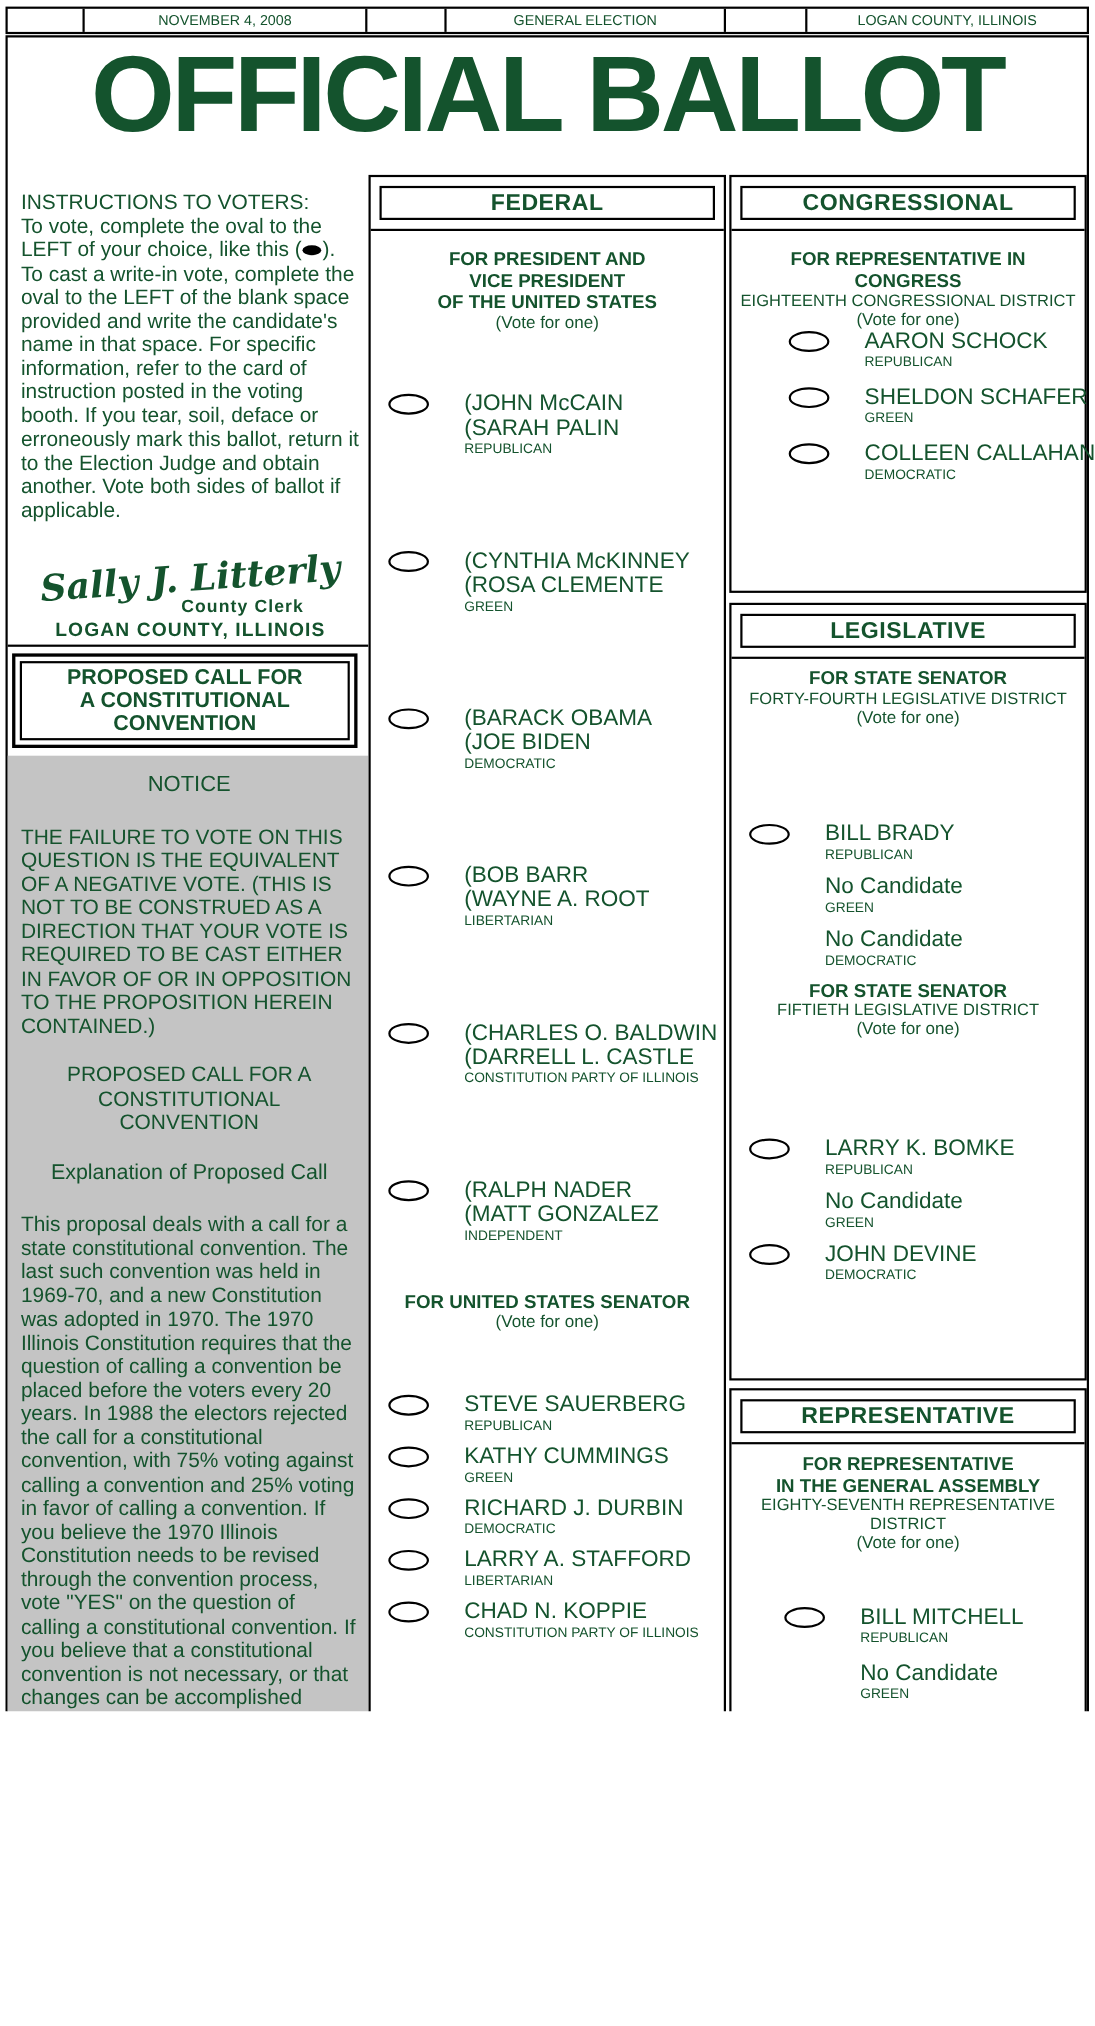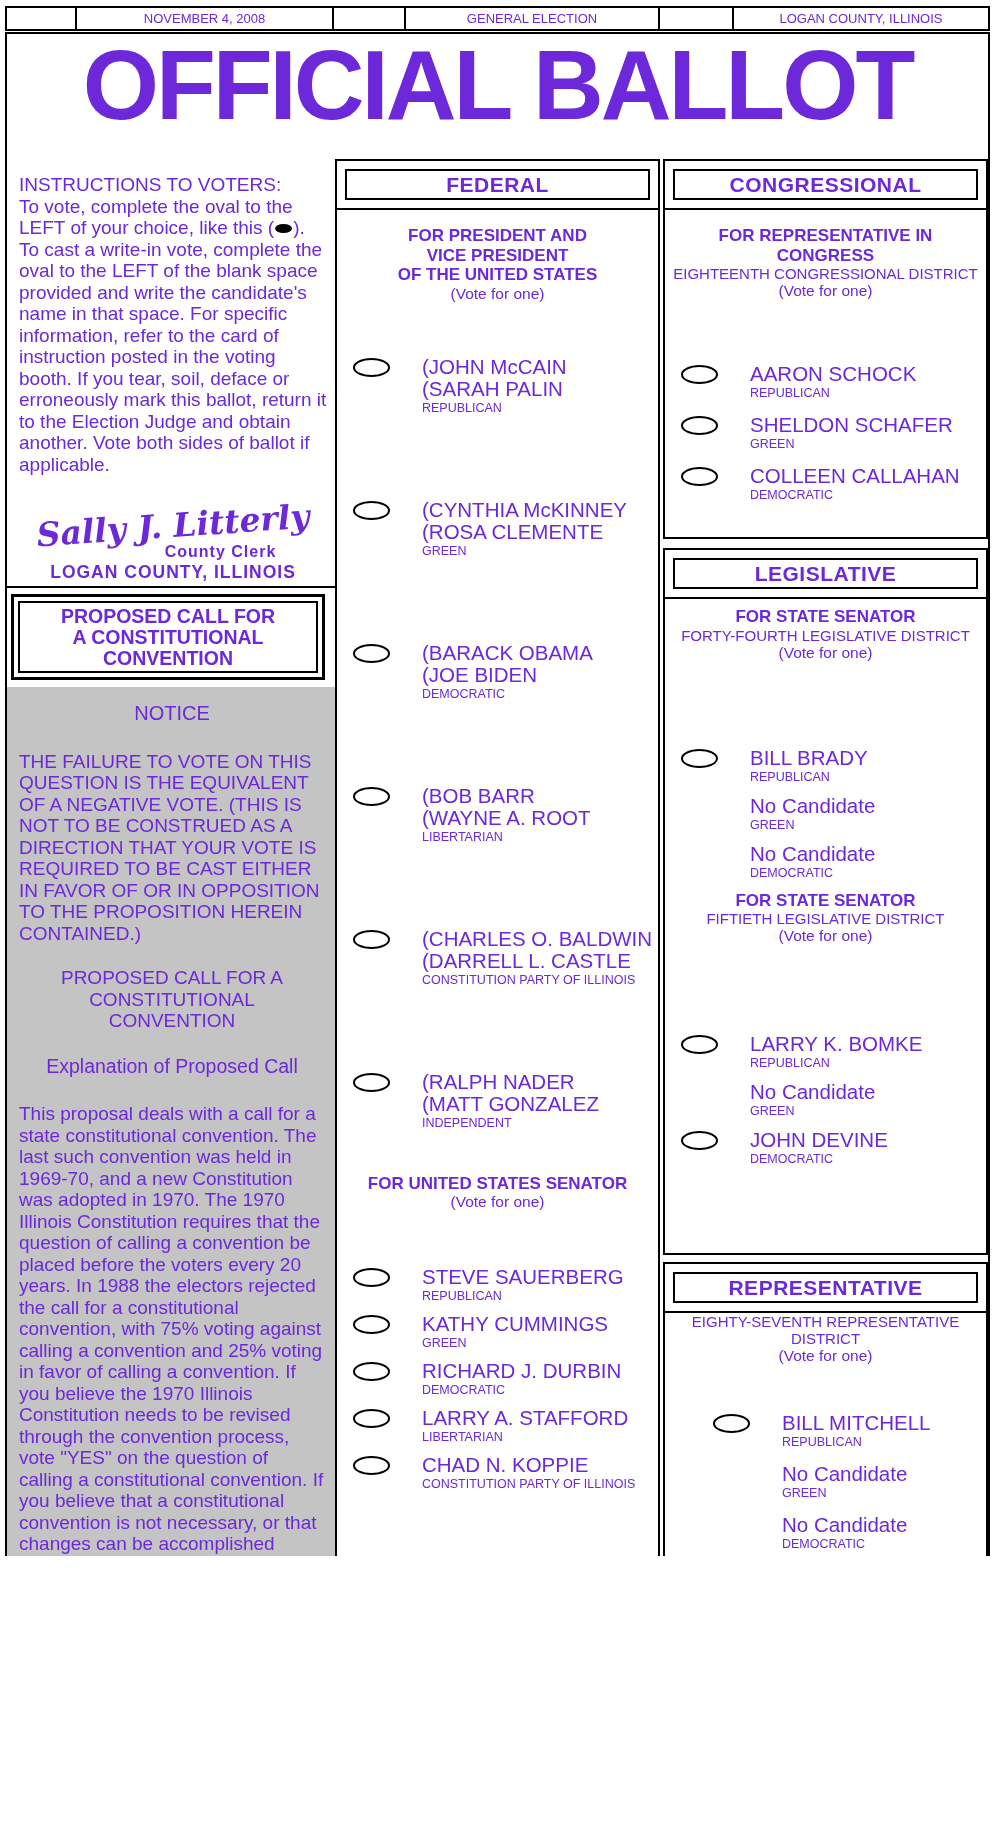--- a/index.html
+++ b/index.html
@@ -1,18 +1,18 @@
 <!DOCTYPE html>
 <html><head>
 <meta charset="utf-8">
 <style>
   *{margin:0;padding:0;box-sizing:border-box;}
   html,body{background:#fff;}
   .ballot{position:relative;width:995px;height:1556px;background:#fff;
-    font-family:"Liberation Sans",sans-serif;color:#6d28d9;overflow:hidden;}
+    font-family:"Liberation Sans",sans-serif;color:#14532d;overflow:hidden;}
 
   
   .top-row{position:absolute;left:5px;top:6px;width:985px;height:25px;border:2px solid #000;display:flex;background:#fff;z-index:5;}
   .bottom-row{position:absolute;left:5px;top:1813px;width:985px;height:23px;border-top:2px solid #000;display:flex;background:#fff;z-index:5;}
   .row-cell{border-right:2px solid #000;display:flex;align-items:center;justify-content:center;font-size:13px;white-space:nowrap;}
   .w1{width:70px}.w2{width:257px}.w3{width:72px}.w4{width:254px}.w5{width:74px}
   .w6{flex:1;border-right:none}
 
   .main-box{position:absolute;left:5px;top:32px;width:985px;height:1808px;border:2px solid #000;border-bottom-width:4px;}
 
@@ -68,21 +68,21 @@
   .writein-rule{width:238px;border-bottom:2px solid #000;}
   .writein-label{font-size:13px;line-height:15px;margin-top:3px;}
 
   .list-president{margin-top:54px;}
   .list-president .cand{margin-bottom:84px;}
   .list-president .cand:last-child{margin-bottom:0;}
   .title-senate{margin-top:44px;}
   .list-senate{margin-top:56px;}
   .list-senate .cand{margin-bottom:10px;}
 
-  .list-congress{margin-top:64px;}
+  .list-congress{padding-left:36px;}
   .list-congress .cand{margin-bottom:14px;}
 
   .col-legislative .contest-title{margin-top:8px;}
   .list-leg44{margin-top:86px;}
   .list-leg44 .cand{margin-bottom:11px;}
   .title-leg50{margin-top:64px;}
   .list-leg50{margin-top:89px;}
   .list-leg50 .cand{margin-bottom:11px;}
 
   .col-representative .contest-title{margin-top:8px;}
@@ -387,20 +387,24 @@
 
     <div class="party">DEMOCRATIC</div>
   </div>
 </div>
   </div>
 
   <div class="col-box col-representative">
     <div class="section-head">
       <div class="section-title-box">REPRESENTATIVE</div>
     </div>
+    <div class="contest-title">
+        <div>FOR REPRESENTATIVE</div>
+        <div>IN THE GENERAL ASSEMBLY</div>
+      </div>
     <div class="contest-district">
         <div>EIGHTY-SEVENTH REPRESENTATIVE</div>
         <div>DISTRICT</div>
       </div>
     <div class="vote-note">(Vote for one)</div>
     <div class="list-rep">
   <div class="cand">
     <span class="oval"></span>
     <div class="cand-names">
             <div>BILL MITCHELL</div>

